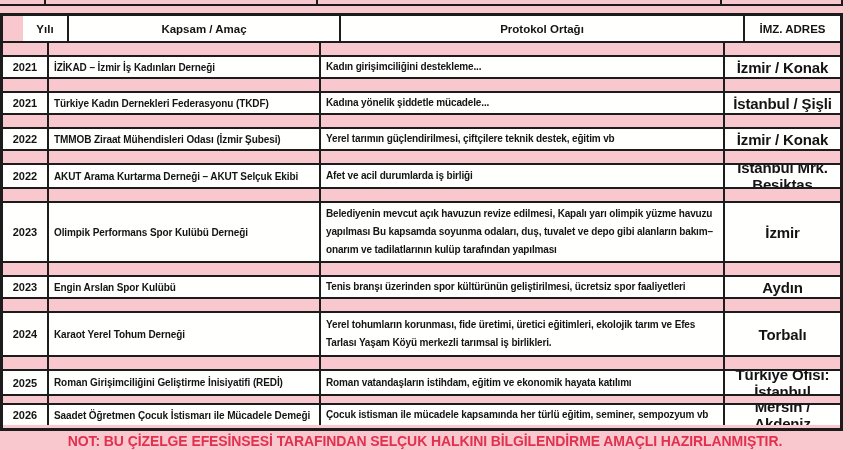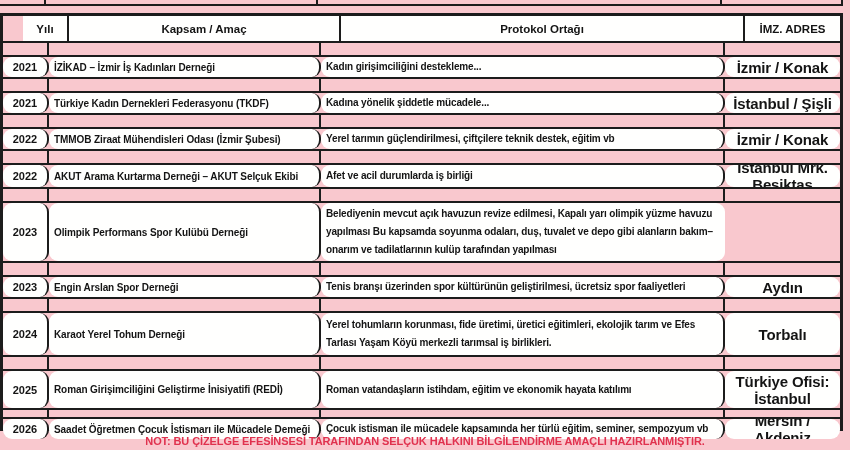--- a/index.html
+++ b/index.html
@@ -33,45 +33,45 @@
 
   .table {
     position: absolute;
     top: 13px; left: 0;
     width: 843px; height: 418px;
     border: 3px solid #1c1c1c;
     background: #f9c8ce;
   }
   .r { border-bottom: 2px solid #1c1c1c; }
   .r.last { border-bottom: none; }
-  .data .cell { background: #fffffe; border-radius: 9px; }
+  .data .cell { background: #fffffe; }
   .sep { height: 14px; }
   .sep-thin { height: 9px; }
 
   .h-hdr { height: 27px; padding-left: 20px; }
   .h-std { height: 22px; }
   .h-r4  { height: 24px; }
   .h-r5  { height: 60px; }
   .h-r7  { height: 44px; }
-  .h-r8  { height: 39px; }
+  .h-r8  { height: 25px; }
   .h-r9  { height: 15px; }
 
   .header .cell { justify-content: center; font-size: 11.5px; background: #fffffe; }
   .year    { justify-content: center; font-size: 11px; }
   .partner { padding: 0 5px; font-size: 10px; letter-spacing: -0.1px; white-space: nowrap; }
   .scope   { padding: 10px 5px; font-size: 10px; letter-spacing: -0.15px; line-height: 18px; }
   .address { justify-content: center; text-align: center; font-size: 15px; letter-spacing: -0.15px; padding: 0 2px; }
 
   .note-strip {
     position: absolute;
     left: 0; top: 431px;
     width: 850px; height: 19px;
     display: flex; align-items: center; justify-content: center;
     color: #e0314e;
-    font-size: 11px;
+    font-size: 14px;
     letter-spacing: -0.1px;
   }
 </style>
 </head>
 <body>
 
 <div class="canvas">
 
   <div class="top-strip">
     <div class="grid-row cutoff">
@@ -151,32 +151,33 @@
       <div class="cell"></div>
         <div class="cell"></div>
         <div class="cell"></div>
         <div class="cell"></div>
     </div>
 
     <div class="grid-row r data h-r5">
       <div class="cell year">2023</div>
       <div class="cell partner">Olimpik Performans Spor Kulübü Derneği</div>
       <div class="cell scope">Belediyenin mevcut açık havuzun revize edilmesi, Kapalı yarı olimpik yüzme havuzu yapılması Bu kapsamda soyunma odaları, duş, tuvalet ve depo gibi alanların bakım–onarım ve tadilatlarının kulüp tarafından yapılması</div>
+      <div class="cell address">İzmir</div>
     </div>
 
     <div class="grid-row r sep">
       <div class="cell"></div>
         <div class="cell"></div>
         <div class="cell"></div>
         <div class="cell"></div>
     </div>
 
     <div class="grid-row r data h-std">
       <div class="cell year">2023</div>
-      <div class="cell partner">Engin Arslan Spor Derneği</div>
+      <div class="cell partner">Engin Arslan Spor Kulübü</div>
       <div class="cell scope">Tenis branşı üzerinden spor kültürünün geliştirilmesi, ücretsiz spor faaliyetleri</div>
       <div class="cell address">Aydın</div>
     </div>
 
     <div class="grid-row r sep">
       <div class="cell"></div>
         <div class="cell"></div>
         <div class="cell"></div>
         <div class="cell"></div>
     </div>

